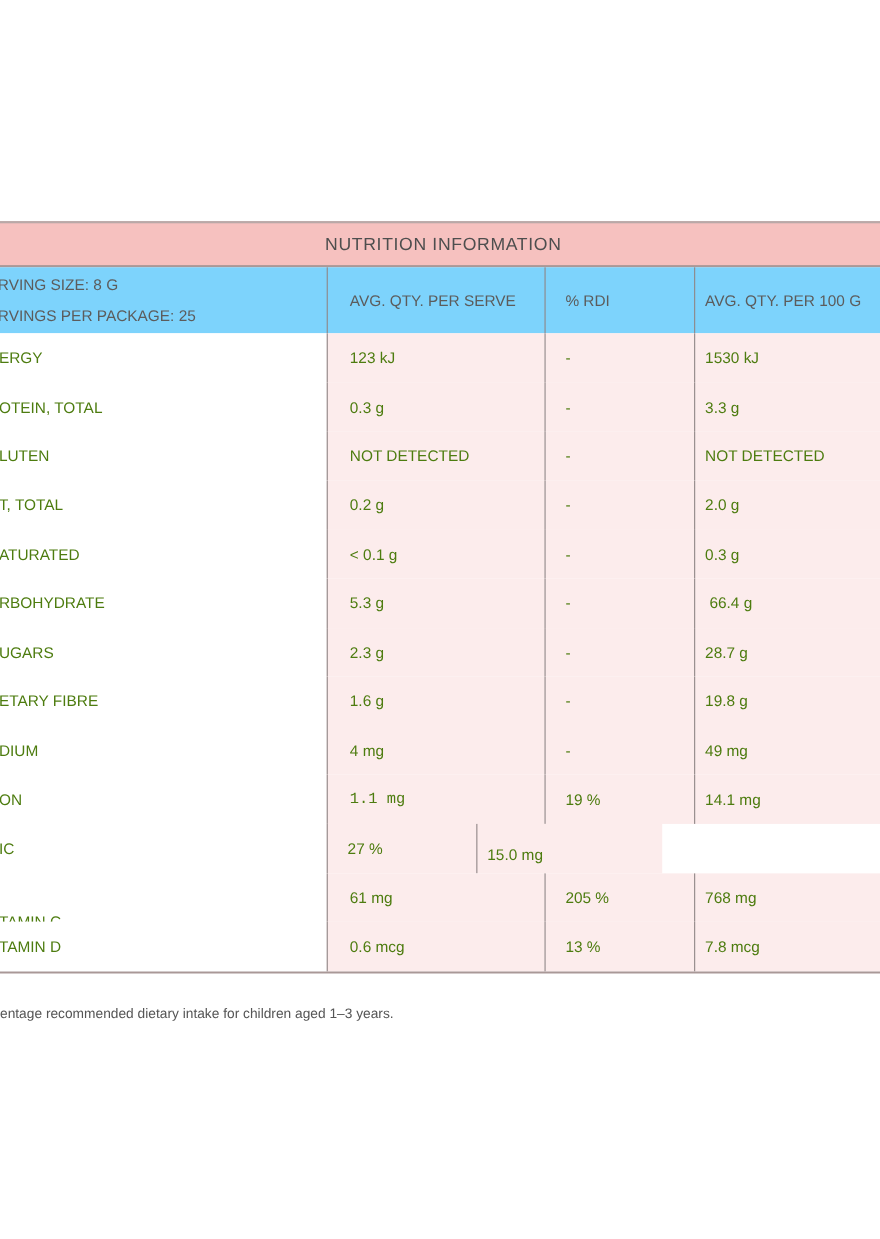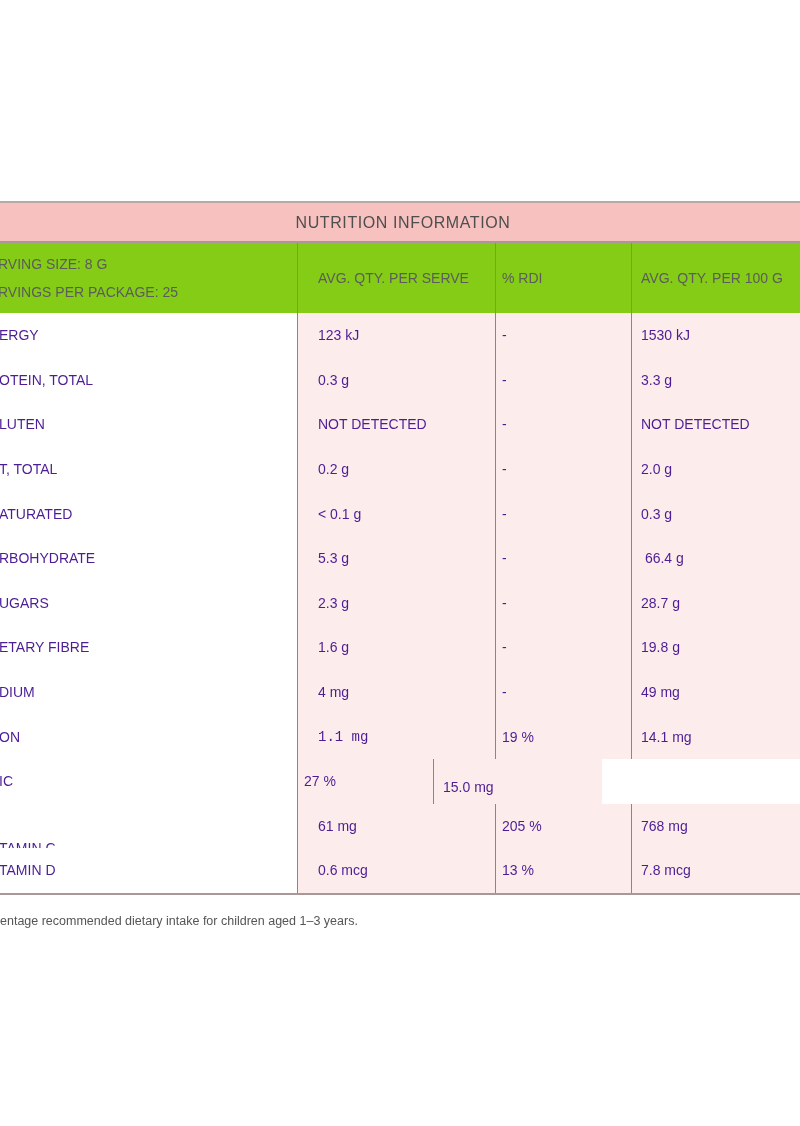--- a/index.html
+++ b/index.html
@@ -13,28 +13,28 @@
       border-top: 2px solid #b9a9a8; border-bottom: 2px solid #a99897;
       box-sizing: border-box; display: flex; align-items: center; justify-content: center;
     }
     .title-bar span {
       font-size: 16px; letter-spacing: 0.6px; color: #4e4e4e; margin-left: 6px; margin-top: 2px;
     }
     .grid { position: relative; }
     .row { display: flex; position: relative; }
     .cell {
       box-sizing: border-box; display: flex; align-items: center;
-      font-size: 14px; color: #4c1d95; white-space: nowrap; overflow: hidden;
+      font-size: 14px; color: #4d7c0f; white-space: nowrap; overflow: hidden;
     }
     .c0 { width: 297px; padding-left: 0; }
     .c1 { width: 198px; padding-left: 20px; border-left: 1.5px solid #8f8586; }
-    .c2 { width: 136px; padding-left: 6px; border-left: 1.5px solid #8f8586; }
+    .c2 { width: 136px; padding-left: 18px; border-left: 1.5px solid #8f8586; }
     .c3 { width: 169px; padding-left: 9px; border-left: 1.5px solid #8f8586; }
 
-    .head-row { height: 70px; background: #84cc16; }
+    .head-row { height: 60px; background: #7dd3fc; }
     .head-row .cell { color: #5c5c5c; font-size: 14px; }
     .serving { flex-direction: column; align-items: flex-start; justify-content: center; gap: 12px; }
     .serving span { display: block; margin-left: -2px; }
 
     .body-row { height: 44.6px; }
     .body-row .c0 { background: #ffffff; }
     .body-row .c1, .body-row .c2, .body-row .c3 { background: #fcecec; }
     .body-row .c0 span { margin-left: -1px; }
 
     .bottom-rule { height: 0; border-top: 2px solid #a99897; }

